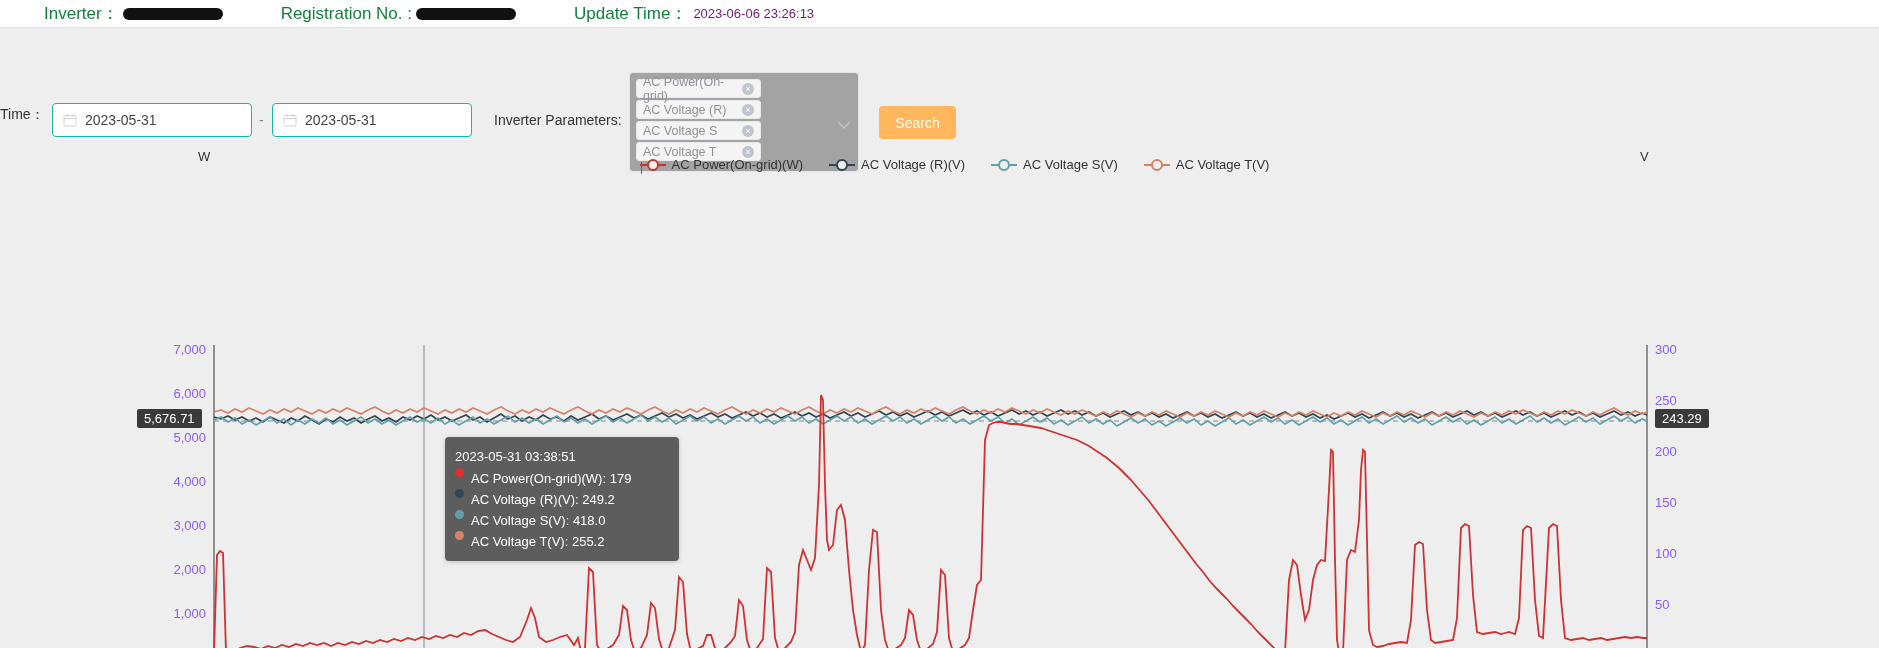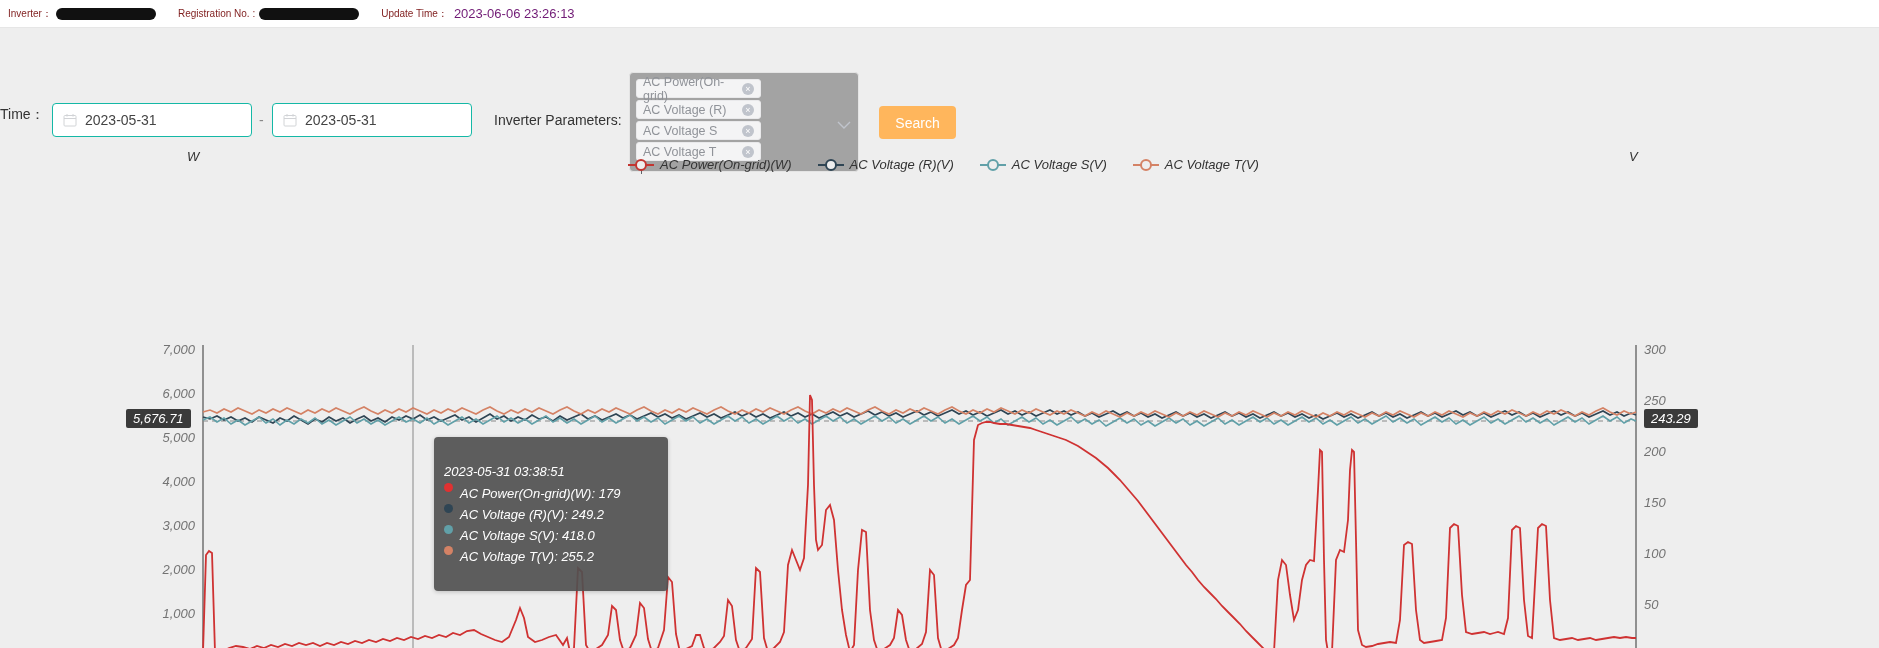--- a/index.html
+++ b/index.html
@@ -13,21 +13,21 @@
   }
   
   #topbar{
     position:absolute;left:0;top:0;width:1879px;height:27px;
     background:#ffffff;
     border-bottom:1px solid #e6e6e6;
     display:flex;align-items:center;
     font-size:13px;
   }
   .tb-group{display:flex;align-items:center;margin-left:8px;white-space:nowrap;}
-  .tb-label{color:#7f1d1d;font-size:10px;}
+  .tb-label{color:#15803d;font-size:17px;margin-left:36px;}
   .redacted{
     display:inline-block;height:12px;background:#111;border-radius:6px;
     margin-left:4px;vertical-align:middle;
   }
   .redacted.w1{width:100px;}
   .redacted.w2{width:100px;}
   .tb-time{color:#701a75;margin-left:6px;font-size:13px;}
   #refresh-note{
     position:absolute;right:10px;top:0;height:27px;display:flex;align-items:center;
     font-size:13px;color:#444;
@@ -74,48 +74,48 @@
 
   #search-button{
     position:absolute;left:879px;top:78px;width:77px;height:33px;
     background:#ffb65c;border:none;border-radius:4px;
     color:#fff;font-size:14px;cursor:pointer;
     font-family:"Liberation Sans",sans-serif;
   }
 
   
   #chart{
-    position:absolute;left:4px;top:140px;width:1546px;height:508px;font-style:italic;
+    position:absolute;left:15px;top:140px;width:1546px;height:508px;
   }
   #legend{
     position:absolute;left:0;top:17px;width:1879px;
     display:flex;justify-content:center;align-items:center;gap:26px;
     font-size:13px;color:#333;
   }
   .legend-item{display:flex;align-items:center;gap:6px;white-space:nowrap;}
 
   .axis-unit{position:absolute;font-size:13px;color:#333;}
   #unit-left{left:183px;top:9px;}
   #unit-right{left:1625px;top:9px;}
 
-  .ytick{position:absolute;font-size:13px;color:#737373;text-align:right;}
+  .ytick{position:absolute;font-size:13px;color:#8b5cf6;text-align:right;}
   .ytick-l{width:55px;left:136px;}
   .ytick-r{width:40px;left:1640px;text-align:left;}
 
   .axis-marker{
     position:absolute;background:#3a3a3a;color:#fff;font-size:13px;
     padding:2px 7px;border-radius:2px;white-space:nowrap;
   }
   #marker-left{left:122px;top:269px;}
   #marker-right{left:1640px;top:269px;}
 
   #tooltip{
     position:absolute;left:430px;top:297px;width:214px;
     background:rgba(80,80,80,.92);border-radius:4px;
-    padding:24px 10px;color:#fff;font-size:13px;line-height:21px;
+    padding:9px 10px;color:#fff;font-size:13px;line-height:21px;
     box-shadow:0 1px 4px rgba(0,0,0,.2);
   }
   #tooltip .tt-title{margin-bottom:1px;}
   .tt-row{display:flex;white-space:nowrap;}
   .tt-dot{width:9px;height:9px;border-radius:50%;margin-right:7px;flex:0 0 auto;}
 </style>
 </head>
 <body>
 
 <div id="topbar">

